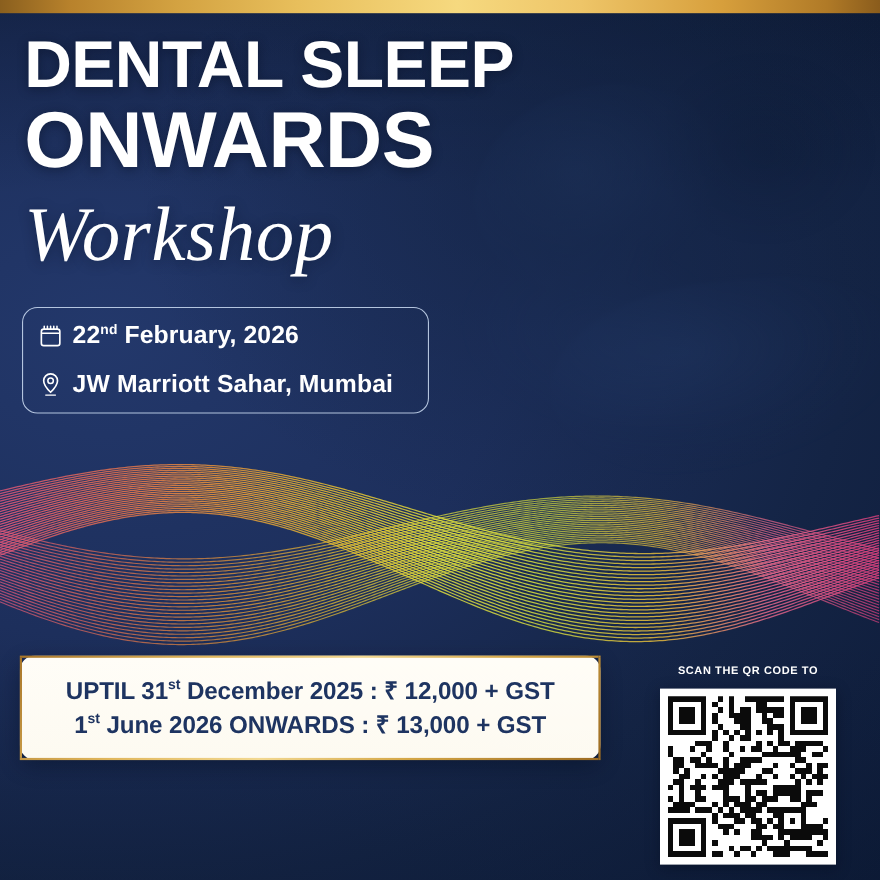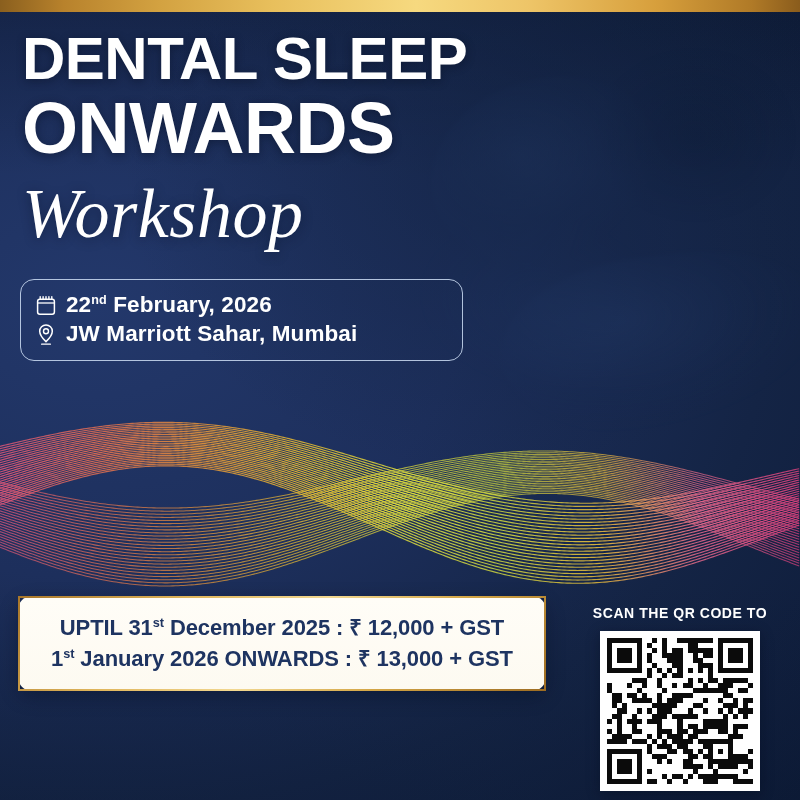--- a/index.html
+++ b/index.html
@@ -109,37 +109,37 @@
     line-height: 1.0;
     letter-spacing: 0.5px;
     text-shadow: 0 2px 12px rgba(6,14,32,0.4);
     white-space: nowrap;
   }
 
   
   .info-box {
     position: absolute;
     left: 20px; top: 279px;
-    width: 443px;
+    width: 370px;
     box-sizing: border-box;
     padding: 12px 32px 13px 14px;
     border: 1.6px solid rgba(206,222,245,0.85);
     border-radius: 14px;
   }
   .info-row {
     display: flex;
     align-items: center;
     gap: 9px;
     color: #ffffff;
     font-size: 22.5px;
     font-weight: 700;
     letter-spacing: 0.1px;
     white-space: nowrap;
   }
-  .info-row + .info-row { margin-top: 3px; }
+  .info-row + .info-row { margin-top: 18px; }
   .info-row .ico {
     flex: 0 0 auto;
     width: 22px; height: 24px;
     display: inline-flex;
     align-items: center;
     justify-content: center;
   }
   .info-row sup {
     font-size: 0.56em;
     vertical-align: super;
@@ -185,21 +185,21 @@
 
   
   .qr-block {
     position: absolute;
     left: 570px; top: 604px;
     width: 220px;
     text-align: center;
   }
   .qr-caption {
     color: #ffffff;
-    font-size: 14px;
+    font-size: 10px;
     font-weight: 800;
     letter-spacing: 0.55px;
     line-height: 1.38;
     text-transform: uppercase;
   }
   .qr-holder {
     margin: 8px auto 0;
     width: 160px;
     height: 160px;
     background: #ffffff;
@@ -319,21 +319,21 @@
         <path d="M0.0 181.78 L2.7 182.81 L5.4 183.83 L8.1 184.85 L10.8 185.86 L13.5 186.86 L16.2 187.85 L18.9 188.83 L21.6 189.80 L24.3 190.76 L27.0 191.71 L29.7 192.65 L32.4 193.58 L35.1 194.50 L37.8 195.41 L40.5 196.30 L43.2 197.18 L45.9 198.05 L48.6 198.90 L51.3 199.74 L54.0 200.56 L56.7 201.37 L59.4 202.17 L62.1 202.95 L64.8 203.71 L67.5 204.46 L70.2 205.19 L72.9 205.90 L75.6 206.60 L78.3 207.28 L81.0 207.94 L83.7 208.58 L86.4 209.21 L89.1 209.82 L91.8 210.40 L94.5 210.97 L97.2 211.52 L99.9 212.05 L102.6 212.56 L105.3 213.06 L108.0 213.53 L110.7 213.98 L113.4 214.41 L116.1 214.82 L118.8 215.20 L121.5 215.57 L124.2 215.92 L126.9 216.24 L129.6 216.55 L132.3 216.83 L135.0 217.09 L137.7 217.33 L140.4 217.55 L143.1 217.74 L145.8 217.91 L148.5 218.07 L151.2 218.19 L153.9 218.30 L156.6 218.39 L159.3 218.45 L162.0 218.49 L164.7 218.51 L167.4 218.51 L170.1 218.48 L172.8 218.43 L175.5 218.37 L178.2 218.27 L180.9 218.16 L183.6 218.03 L186.3 217.87 L189.0 217.69 L191.7 217.49 L194.4 217.27 L197.1 217.03 L199.8 216.77 L202.5 216.48 L205.2 216.18 L207.9 215.86 L210.6 215.51 L213.3 215.14 L216.0 214.76 L218.7 214.35 L221.4 213.93 L224.1 213.48 L226.8 213.02 L229.5 212.54 L232.2 212.04 L234.9 211.52 L237.6 210.98 L240.3 210.42 L243.0 209.85 L245.7 209.26 L248.4 208.66 L251.1 208.03 L253.8 207.39 L256.5 206.74 L259.2 206.06 L261.9 205.38 L264.6 204.68 L267.3 203.96 L270.0 203.23 L272.7 202.48 L275.4 201.73 L278.1 200.95 L280.8 200.17 L283.5 199.37 L286.2 198.57 L288.9 197.75 L291.6 196.92 L294.3 196.07 L297.0 195.22 L299.7 194.36 L302.4 193.49 L305.1 192.61 L307.8 191.72 L310.5 190.82 L313.2 189.92 L315.9 189.01 L318.6 188.09 L321.3 187.16 L324.0 186.23 L326.7 185.29 L329.4 184.35 L332.1 183.41 L334.8 182.46 L337.5 181.50 L340.2 180.55 L342.9 179.59 L345.6 178.63 L348.3 177.66 L351.0 176.70 L353.7 175.73 L356.4 174.77 L359.1 173.80 L361.8 172.84 L364.5 171.87 L367.2 170.91 L369.9 169.95 L372.6 169.00 L375.3 168.04 L378.0 167.09 L380.7 166.14 L383.4 165.20 L386.1 164.26 L388.8 163.33 L391.5 162.41 L394.2 161.49 L396.9 160.57 L399.6 159.67 L402.3 158.77 L405.0 157.88 L407.7 156.99 L410.4 156.12 L413.1 155.26 L415.8 154.40 L418.5 153.56 L421.2 152.73 L423.9 151.90 L426.6 151.09 L429.3 150.29 L432.0 149.51 L434.7 148.73 L437.4 147.97 L440.1 147.22 L442.8 146.49 L445.5 145.77 L448.2 145.06 L450.9 144.37 L453.6 143.69 L456.3 143.03 L459.0 142.39 L461.7 141.76 L464.4 141.15 L467.1 140.55 L469.8 139.97 L472.5 139.41 L475.2 138.87 L477.9 138.34 L480.6 137.84 L483.3 137.35 L486.0 136.88 L488.7 136.42 L491.4 135.99 L494.1 135.58 L496.8 135.18 L499.5 134.81 L502.2 134.46 L504.9 134.12 L507.6 133.81 L510.3 133.51 L513.0 133.24 L515.7 132.99 L518.4 132.76 L521.1 132.55 L523.8 132.36 L526.5 132.19 L529.2 132.04 L531.9 131.92 L534.6 131.81 L537.3 131.73 L540.0 131.67 L542.7 131.63 L545.4 131.61 L548.1 131.62 L550.8 131.64 L553.5 131.69 L556.2 131.76 L558.9 131.85 L561.6 131.96 L564.3 132.10 L567.0 132.25 L569.7 132.43 L572.4 132.63 L575.1 132.85 L577.8 133.09 L580.5 133.35 L583.2 133.64 L585.9 133.94 L588.6 134.27 L591.3 134.61 L594.0 134.98 L596.7 135.37 L599.4 135.77 L602.1 136.20 L604.8 136.65 L607.5 137.12 L610.2 137.60 L612.9 138.11 L615.6 138.63 L618.3 139.18 L621.0 139.74 L623.7 140.32 L626.4 140.92 L629.1 141.53 L631.8 142.17 L634.5 142.82 L637.2 143.49 L639.9 144.17 L642.6 144.88 L645.3 145.59 L648.0 146.33 L650.7 147.07 L653.4 147.84 L656.1 148.62 L658.8 149.41 L661.5 150.22 L664.2 151.04 L666.9 151.87 L669.6 152.72 L672.3 153.58 L675.0 154.45 L677.7 155.34 L680.4 156.23 L683.1 157.14 L685.8 158.05 L688.5 158.98 L691.2 159.92 L693.9 160.87 L696.6 161.82 L699.3 162.78 L702.0 163.76 L704.7 164.74 L707.4 165.72 L710.1 166.72 L712.8 167.72 L715.5 168.72 L718.2 169.73 L720.9 170.75 L723.6 171.77 L726.3 172.80 L729.0 173.83 L731.7 174.86 L734.4 175.89 L737.1 176.93 L739.8 177.97 L742.5 179.01 L745.2 180.05 L747.9 181.09 L750.6 182.13 L753.3 183.17 L756.0 184.21 L758.7 185.25 L761.4 186.28 L764.1 187.32 L766.8 188.35 L769.5 189.38 L772.2 190.40 L774.9 191.42 L777.6 192.43 L780.3 193.44 L783.0 194.45 L785.7 195.45 L788.4 196.44 L791.1 197.42 L793.8 198.40 L796.5 199.37 L799.2 200.33" fill="none" stroke="url(#wavegrad)" stroke-width="1.05" opacity="0.69"></path>
         <path d="M0.0 184.37 L2.7 185.42 L5.4 186.46 L8.1 187.49 L10.8 188.51 L13.5 189.52 L16.2 190.53 L18.9 191.52 L21.6 192.51 L24.3 193.49 L27.0 194.45 L29.7 195.41 L32.4 196.35 L35.1 197.28 L37.8 198.20 L40.5 199.10 L43.2 200.00 L45.9 200.88 L48.6 201.74 L51.3 202.59 L54.0 203.43 L56.7 204.25 L59.4 205.06 L62.1 205.85 L64.8 206.62 L67.5 207.38 L70.2 208.12 L72.9 208.84 L75.6 209.55 L78.3 210.24 L81.0 210.91 L83.7 211.56 L86.4 212.20 L89.1 212.81 L91.8 213.41 L94.5 213.99 L97.2 214.55 L99.9 215.08 L102.6 215.60 L105.3 216.10 L108.0 216.58 L110.7 217.03 L113.4 217.47 L116.1 217.89 L118.8 218.28 L121.5 218.65 L124.2 219.00 L126.9 219.33 L129.6 219.64 L132.3 219.93 L135.0 220.19 L137.7 220.43 L140.4 220.65 L143.1 220.85 L145.8 221.03 L148.5 221.18 L151.2 221.31 L153.9 221.42 L156.6 221.50 L159.3 221.57 L162.0 221.61 L164.7 221.63 L167.4 221.62 L170.1 221.60 L172.8 221.55 L175.5 221.48 L178.2 221.39 L180.9 221.27 L183.6 221.13 L186.3 220.97 L189.0 220.79 L191.7 220.59 L194.4 220.37 L197.1 220.12 L199.8 219.85 L202.5 219.56 L205.2 219.25 L207.9 218.92 L210.6 218.57 L213.3 218.20 L216.0 217.81 L218.7 217.40 L221.4 216.97 L224.1 216.51 L226.8 216.04 L229.5 215.55 L232.2 215.04 L234.9 214.52 L237.6 213.97 L240.3 213.41 L243.0 212.82 L245.7 212.22 L248.4 211.61 L251.1 210.97 L253.8 210.32 L256.5 209.66 L259.2 208.97 L261.9 208.28 L264.6 207.56 L267.3 206.84 L270.0 206.09 L272.7 205.34 L275.4 204.57 L278.1 203.78 L280.8 202.99 L283.5 202.18 L286.2 201.36 L288.9 200.52 L291.6 199.68 L294.3 198.83 L297.0 197.96 L299.7 197.08 L302.4 196.20 L305.1 195.31 L307.8 194.40 L310.5 193.49 L313.2 192.57 L315.9 191.65 L318.6 190.71 L321.3 189.77 L324.0 188.83 L326.7 187.88 L329.4 186.92 L332.1 185.96 L334.8 184.99 L337.5 184.02 L340.2 183.05 L342.9 182.08 L345.6 181.10 L348.3 180.12 L351.0 179.14 L353.7 178.16 L356.4 177.18 L359.1 176.20 L361.8 175.22 L364.5 174.24 L367.2 173.26 L369.9 172.29 L372.6 171.32 L375.3 170.35 L378.0 169.38 L380.7 168.42 L383.4 167.46 L386.1 166.51 L388.8 165.56 L391.5 164.62 L394.2 163.69 L396.9 162.76 L399.6 161.84 L402.3 160.92 L405.0 160.02 L407.7 159.12 L410.4 158.24 L413.1 157.36 L415.8 156.49 L418.5 155.63 L421.2 154.79 L423.9 153.95 L426.6 153.13 L429.3 152.31 L432.0 151.51 L434.7 150.73 L437.4 149.95 L440.1 149.19 L442.8 148.45 L445.5 147.71 L448.2 147.00 L450.9 146.29 L453.6 145.61 L456.3 144.94 L459.0 144.28 L461.7 143.64 L464.4 143.02 L467.1 142.41 L469.8 141.83 L472.5 141.25 L475.2 140.70 L477.9 140.17 L480.6 139.65 L483.3 139.15 L486.0 138.67 L488.7 138.22 L491.4 137.77 L494.1 137.35 L496.8 136.95 L499.5 136.57 L502.2 136.21 L504.9 135.87 L507.6 135.55 L510.3 135.25 L513.0 134.97 L515.7 134.72 L518.4 134.48 L521.1 134.27 L523.8 134.07 L526.5 133.90 L529.2 133.75 L531.9 133.62 L534.6 133.52 L537.3 133.43 L540.0 133.37 L542.7 133.33 L545.4 133.31 L548.1 133.31 L550.8 133.34 L553.5 133.39 L556.2 133.46 L558.9 133.55 L561.6 133.66 L564.3 133.80 L567.0 133.95 L569.7 134.13 L572.4 134.33 L575.1 134.55 L577.8 134.80 L580.5 135.06 L583.2 135.35 L585.9 135.66 L588.6 135.99 L591.3 136.34 L594.0 136.71 L596.7 137.10 L599.4 137.52 L602.1 137.95 L604.8 138.40 L607.5 138.87 L610.2 139.37 L612.9 139.88 L615.6 140.41 L618.3 140.96 L621.0 141.53 L623.7 142.12 L626.4 142.73 L629.1 143.35 L631.8 144.00 L634.5 144.66 L637.2 145.33 L639.9 146.03 L642.6 146.74 L645.3 147.47 L648.0 148.21 L650.7 148.97 L653.4 149.75 L656.1 150.53 L658.8 151.34 L661.5 152.16 L664.2 152.99 L666.9 153.84 L669.6 154.70 L672.3 155.57 L675.0 156.45 L677.7 157.35 L680.4 158.26 L683.1 159.18 L685.8 160.11 L688.5 161.05 L691.2 162.00 L693.9 162.96 L696.6 163.93 L699.3 164.90 L702.0 165.89 L704.7 166.88 L707.4 167.88 L710.1 168.89 L712.8 169.91 L715.5 170.93 L718.2 171.95 L720.9 172.98 L723.6 174.02 L726.3 175.06 L729.0 176.10 L731.7 177.15 L734.4 178.20 L737.1 179.25 L739.8 180.30 L742.5 181.36 L745.2 182.42 L747.9 183.47 L750.6 184.53 L753.3 185.58 L756.0 186.64 L758.7 187.69 L761.4 188.74 L764.1 189.79 L766.8 190.84 L769.5 191.88 L772.2 192.92 L774.9 193.95 L777.6 194.98 L780.3 196.00 L783.0 197.02 L785.7 198.04 L788.4 199.04 L791.1 200.04 L793.8 201.03 L796.5 202.02 L799.2 202.99" fill="none" stroke="url(#wavegrad)" stroke-width="1.05" opacity="0.68"></path>
         <path d="M0.0 186.97 L2.7 188.03 L5.4 189.08 L8.1 190.13 L10.8 191.16 L13.5 192.19 L16.2 193.21 L18.9 194.22 L21.6 195.22 L24.3 196.21 L27.0 197.19 L29.7 198.16 L32.4 199.11 L35.1 200.06 L37.8 200.99 L40.5 201.91 L43.2 202.81 L45.9 203.71 L48.6 204.58 L51.3 205.45 L54.0 206.29 L56.7 207.13 L59.4 207.95 L62.1 208.75 L64.8 209.53 L67.5 210.30 L70.2 211.05 L72.9 211.79 L75.6 212.50 L78.3 213.20 L81.0 213.88 L83.7 214.55 L86.4 215.19 L89.1 215.81 L91.8 216.42 L94.5 217.00 L97.2 217.57 L99.9 218.12 L102.6 218.64 L105.3 219.15 L108.0 219.63 L110.7 220.09 L113.4 220.53 L116.1 220.96 L118.8 221.35 L121.5 221.73 L124.2 222.09 L126.9 222.42 L129.6 222.73 L132.3 223.02 L135.0 223.29 L137.7 223.54 L140.4 223.76 L143.1 223.96 L145.8 224.14 L148.5 224.29 L151.2 224.42 L153.9 224.53 L156.6 224.62 L159.3 224.69 L162.0 224.73 L164.7 224.74 L167.4 224.74 L170.1 224.71 L172.8 224.66 L175.5 224.59 L178.2 224.50 L180.9 224.38 L183.6 224.24 L186.3 224.08 L189.0 223.89 L191.7 223.69 L194.4 223.46 L197.1 223.21 L199.8 222.94 L202.5 222.64 L205.2 222.33 L207.9 221.99 L210.6 221.64 L213.3 221.26 L216.0 220.86 L218.7 220.44 L221.4 220.00 L224.1 219.54 L226.8 219.07 L229.5 218.57 L232.2 218.05 L234.9 217.51 L237.6 216.96 L240.3 216.39 L243.0 215.79 L245.7 215.19 L248.4 214.56 L251.1 213.92 L253.8 213.26 L256.5 212.58 L259.2 211.89 L261.9 211.18 L264.6 210.45 L267.3 209.71 L270.0 208.96 L272.7 208.19 L275.4 207.41 L278.1 206.61 L280.8 205.80 L283.5 204.98 L286.2 204.15 L288.9 203.30 L291.6 202.45 L294.3 201.58 L297.0 200.70 L299.7 199.81 L302.4 198.91 L305.1 198.00 L307.8 197.08 L310.5 196.16 L313.2 195.23 L315.9 194.29 L318.6 193.34 L321.3 192.38 L324.0 191.42 L326.7 190.46 L329.4 189.48 L332.1 188.51 L334.8 187.53 L337.5 186.54 L340.2 185.56 L342.9 184.57 L345.6 183.58 L348.3 182.58 L351.0 181.59 L353.7 180.59 L356.4 179.59 L359.1 178.60 L361.8 177.60 L364.5 176.61 L367.2 175.62 L369.9 174.63 L372.6 173.64 L375.3 172.65 L378.0 171.67 L380.7 170.69 L383.4 169.72 L386.1 168.75 L388.8 167.79 L391.5 166.84 L394.2 165.89 L396.9 164.94 L399.6 164.01 L402.3 163.08 L405.0 162.16 L407.7 161.25 L410.4 160.35 L413.1 159.46 L415.8 158.58 L418.5 157.71 L421.2 156.85 L423.9 156.00 L426.6 155.16 L429.3 154.33 L432.0 153.52 L434.7 152.72 L437.4 151.94 L440.1 151.16 L442.8 150.41 L445.5 149.66 L448.2 148.93 L450.9 148.22 L453.6 147.52 L456.3 146.84 L459.0 146.17 L461.7 145.52 L464.4 144.89 L467.1 144.27 L469.8 143.68 L472.5 143.10 L475.2 142.53 L477.9 141.99 L480.6 141.47 L483.3 140.96 L486.0 140.47 L488.7 140.01 L491.4 139.56 L494.1 139.13 L496.8 138.72 L499.5 138.33 L502.2 137.97 L504.9 137.62 L507.6 137.30 L510.3 136.99 L513.0 136.71 L515.7 136.45 L518.4 136.21 L521.1 135.99 L523.8 135.79 L526.5 135.62 L529.2 135.46 L531.9 135.33 L534.6 135.22 L537.3 135.14 L540.0 135.07 L542.7 135.03 L545.4 135.01 L548.1 135.01 L550.8 135.04 L553.5 135.08 L556.2 135.15 L558.9 135.24 L561.6 135.36 L564.3 135.49 L567.0 135.65 L569.7 135.83 L572.4 136.04 L575.1 136.26 L577.8 136.51 L580.5 136.78 L583.2 137.07 L585.9 137.38 L588.6 137.71 L591.3 138.07 L594.0 138.44 L596.7 138.84 L599.4 139.26 L602.1 139.70 L604.8 140.15 L607.5 140.63 L610.2 141.13 L612.9 141.65 L615.6 142.19 L618.3 142.75 L621.0 143.33 L623.7 143.92 L626.4 144.54 L629.1 145.17 L631.8 145.82 L634.5 146.49 L637.2 147.18 L639.9 147.88 L642.6 148.61 L645.3 149.34 L648.0 150.10 L650.7 150.87 L653.4 151.65 L656.1 152.45 L658.8 153.27 L661.5 154.10 L664.2 154.94 L666.9 155.80 L669.6 156.67 L672.3 157.55 L675.0 158.45 L677.7 159.36 L680.4 160.28 L683.1 161.21 L685.8 162.16 L688.5 163.11 L691.2 164.07 L693.9 165.05 L696.6 166.03 L699.3 167.02 L702.0 168.02 L704.7 169.03 L707.4 170.04 L710.1 171.07 L712.8 172.10 L715.5 173.13 L718.2 174.17 L720.9 175.22 L723.6 176.27 L726.3 177.32 L729.0 178.38 L731.7 179.44 L734.4 180.51 L737.1 181.57 L739.8 182.64 L742.5 183.71 L745.2 184.78 L747.9 185.85 L750.6 186.92 L753.3 188.00 L756.0 189.06 L758.7 190.13 L761.4 191.20 L764.1 192.26 L766.8 193.32 L769.5 194.38 L772.2 195.43 L774.9 196.48 L777.6 197.53 L780.3 198.57 L783.0 199.60 L785.7 200.63 L788.4 201.65 L791.1 202.66 L793.8 203.66 L796.5 204.66 L799.2 205.65" fill="none" stroke="url(#wavegrad)" stroke-width="1.05" opacity="0.68"></path>
         <path d="M0.0 189.56 L2.7 190.64 L5.4 191.70 L8.1 192.76 L10.8 193.81 L13.5 194.86 L16.2 195.89 L18.9 196.92 L21.6 197.93 L24.3 198.93 L27.0 199.93 L29.7 200.91 L32.4 201.88 L35.1 202.84 L37.8 203.78 L40.5 204.71 L43.2 205.63 L45.9 206.53 L48.6 207.42 L51.3 208.30 L54.0 209.16 L56.7 210.01 L59.4 210.83 L62.1 211.65 L64.8 212.44 L67.5 213.22 L70.2 213.99 L72.9 214.73 L75.6 215.46 L78.3 216.17 L81.0 216.86 L83.7 217.53 L86.4 218.18 L89.1 218.81 L91.8 219.43 L94.5 220.02 L97.2 220.59 L99.9 221.15 L102.6 221.68 L105.3 222.19 L108.0 222.68 L110.7 223.15 L113.4 223.60 L116.1 224.03 L118.8 224.43 L121.5 224.81 L124.2 225.17 L126.9 225.51 L129.6 225.83 L132.3 226.12 L135.0 226.39 L137.7 226.64 L140.4 226.87 L143.1 227.07 L145.8 227.25 L148.5 227.41 L151.2 227.54 L153.9 227.65 L156.6 227.74 L159.3 227.80 L162.0 227.84 L164.7 227.86 L167.4 227.86 L170.1 227.83 L172.8 227.78 L175.5 227.70 L178.2 227.61 L180.9 227.49 L183.6 227.35 L186.3 227.18 L189.0 226.99 L191.7 226.78 L194.4 226.55 L197.1 226.30 L199.8 226.02 L202.5 225.72 L205.2 225.40 L207.9 225.06 L210.6 224.70 L213.3 224.32 L216.0 223.91 L218.7 223.49 L221.4 223.04 L224.1 222.57 L226.8 222.09 L229.5 221.58 L232.2 221.06 L234.9 220.51 L237.6 219.95 L240.3 219.37 L243.0 218.77 L245.7 218.15 L248.4 217.51 L251.1 216.86 L253.8 216.19 L256.5 215.50 L259.2 214.80 L261.9 214.08 L264.6 213.34 L267.3 212.59 L270.0 211.82 L272.7 211.04 L275.4 210.25 L278.1 209.44 L280.8 208.62 L283.5 207.79 L286.2 206.94 L288.9 206.08 L291.6 205.21 L294.3 204.33 L297.0 203.44 L299.7 202.53 L302.4 201.62 L305.1 200.70 L307.8 199.77 L310.5 198.83 L313.2 197.88 L315.9 196.92 L318.6 195.96 L321.3 194.99 L324.0 194.02 L326.7 193.04 L329.4 192.05 L332.1 191.06 L334.8 190.06 L337.5 189.06 L340.2 188.06 L342.9 187.06 L345.6 186.05 L348.3 185.04 L351.0 184.03 L353.7 183.02 L356.4 182.01 L359.1 181.00 L361.8 179.98 L364.5 178.98 L367.2 177.97 L369.9 176.96 L372.6 175.96 L375.3 174.96 L378.0 173.96 L380.7 172.97 L383.4 171.98 L386.1 171.00 L388.8 170.02 L391.5 169.05 L394.2 168.09 L396.9 167.13 L399.6 166.18 L402.3 165.24 L405.0 164.31 L407.7 163.38 L410.4 162.47 L413.1 161.56 L415.8 160.66 L418.5 159.78 L421.2 158.91 L423.9 158.04 L426.6 157.19 L429.3 156.36 L432.0 155.53 L434.7 154.72 L437.4 153.92 L440.1 153.13 L442.8 152.36 L445.5 151.61 L448.2 150.87 L450.9 150.14 L453.6 149.43 L456.3 148.74 L459.0 148.06 L461.7 147.40 L464.4 146.76 L467.1 146.14 L469.8 145.53 L472.5 144.94 L475.2 144.37 L477.9 143.81 L480.6 143.28 L483.3 142.77 L486.0 142.27 L488.7 141.80 L491.4 141.34 L494.1 140.91 L496.8 140.49 L499.5 140.10 L502.2 139.72 L504.9 139.37 L507.6 139.04 L510.3 138.73 L513.0 138.44 L515.7 138.18 L518.4 137.93 L521.1 137.71 L523.8 137.51 L526.5 137.33 L529.2 137.17 L531.9 137.04 L534.6 136.93 L537.3 136.84 L540.0 136.77 L542.7 136.73 L545.4 136.71 L548.1 136.71 L550.8 136.73 L553.5 136.78 L556.2 136.85 L558.9 136.94 L561.6 137.05 L564.3 137.19 L567.0 137.35 L569.7 137.53 L572.4 137.74 L575.1 137.97 L577.8 138.22 L580.5 138.49 L583.2 138.78 L585.9 139.10 L588.6 139.43 L591.3 139.79 L594.0 140.17 L596.7 140.58 L599.4 141.00 L602.1 141.44 L604.8 141.91 L607.5 142.39 L610.2 142.90 L612.9 143.43 L615.6 143.97 L618.3 144.54 L621.0 145.12 L623.7 145.73 L626.4 146.35 L629.1 146.99 L631.8 147.65 L634.5 148.33 L637.2 149.03 L639.9 149.74 L642.6 150.47 L645.3 151.22 L648.0 151.98 L650.7 152.76 L653.4 153.56 L656.1 154.37 L658.8 155.20 L661.5 156.04 L664.2 156.89 L666.9 157.76 L669.6 158.65 L672.3 159.54 L675.0 160.45 L677.7 161.37 L680.4 162.31 L683.1 163.25 L685.8 164.21 L688.5 165.17 L691.2 166.15 L693.9 167.14 L696.6 168.14 L699.3 169.14 L702.0 170.15 L704.7 171.18 L707.4 172.21 L710.1 173.24 L712.8 174.29 L715.5 175.33 L718.2 176.39 L720.9 177.45 L723.6 178.51 L726.3 179.58 L729.0 180.66 L731.7 181.73 L734.4 182.81 L737.1 183.89 L739.8 184.98 L742.5 186.06 L745.2 187.15 L747.9 188.24 L750.6 189.32 L753.3 190.41 L756.0 191.49 L758.7 192.58 L761.4 193.66 L764.1 194.73 L766.8 195.81 L769.5 196.88 L772.2 197.95 L774.9 199.01 L777.6 200.07 L780.3 201.13 L783.0 202.17 L785.7 203.22 L788.4 204.25 L791.1 205.28 L793.8 206.30 L796.5 207.31 L799.2 208.31" fill="none" stroke="url(#wavegrad)" stroke-width="1.05" opacity="0.67"></path>
         <path d="M0.0 192.15 L2.7 193.24 L5.4 194.33 L8.1 195.40 L10.8 196.47 L13.5 197.52 L16.2 198.57 L18.9 199.61 L21.6 200.64 L24.3 201.66 L27.0 202.66 L29.7 203.66 L32.4 204.64 L35.1 205.61 L37.8 206.57 L40.5 207.52 L43.2 208.45 L45.9 209.36 L48.6 210.27 L51.3 211.15 L54.0 212.03 L56.7 212.88 L59.4 213.72 L62.1 214.55 L64.8 215.35 L67.5 216.15 L70.2 216.92 L72.9 217.67 L75.6 218.41 L78.3 219.13 L81.0 219.83 L83.7 220.51 L86.4 221.17 L89.1 221.81 L91.8 222.43 L94.5 223.04 L97.2 223.62 L99.9 224.18 L102.6 224.72 L105.3 225.24 L108.0 225.73 L110.7 226.21 L113.4 226.66 L116.1 227.10 L118.8 227.51 L121.5 227.89 L124.2 228.26 L126.9 228.60 L129.6 228.92 L132.3 229.22 L135.0 229.49 L137.7 229.75 L140.4 229.97 L143.1 230.18 L145.8 230.36 L148.5 230.52 L151.2 230.65 L153.9 230.77 L156.6 230.85 L159.3 230.92 L162.0 230.96 L164.7 230.98 L167.4 230.97 L170.1 230.95 L172.8 230.89 L175.5 230.82 L178.2 230.72 L180.9 230.60 L183.6 230.45 L186.3 230.29 L189.0 230.09 L191.7 229.88 L194.4 229.65 L197.1 229.39 L199.8 229.11 L202.5 228.80 L205.2 228.48 L207.9 228.13 L210.6 227.76 L213.3 227.37 L216.0 226.96 L218.7 226.53 L221.4 226.08 L224.1 225.60 L226.8 225.11 L229.5 224.60 L232.2 224.06 L234.9 223.51 L237.6 222.94 L240.3 222.35 L243.0 221.74 L245.7 221.11 L248.4 220.46 L251.1 219.80 L253.8 219.12 L256.5 218.42 L259.2 217.71 L261.9 216.98 L264.6 216.23 L267.3 215.47 L270.0 214.69 L272.7 213.90 L275.4 213.09 L278.1 212.27 L280.8 211.44 L283.5 210.59 L286.2 209.73 L288.9 208.86 L291.6 207.98 L294.3 207.08 L297.0 206.17 L299.7 205.26 L302.4 204.33 L305.1 203.40 L307.8 202.45 L310.5 201.50 L313.2 200.53 L315.9 199.56 L318.6 198.59 L321.3 197.60 L324.0 196.61 L326.7 195.62 L329.4 194.62 L332.1 193.61 L334.8 192.60 L337.5 191.58 L340.2 190.57 L342.9 189.55 L345.6 188.52 L348.3 187.50 L351.0 186.47 L353.7 185.45 L356.4 184.42 L359.1 183.39 L361.8 182.37 L364.5 181.34 L367.2 180.32 L369.9 179.30 L372.6 178.28 L375.3 177.26 L378.0 176.25 L380.7 175.25 L383.4 174.24 L386.1 173.25 L388.8 172.25 L391.5 171.27 L394.2 170.29 L396.9 169.32 L399.6 168.35 L402.3 167.40 L405.0 166.45 L407.7 165.51 L410.4 164.58 L413.1 163.66 L415.8 162.75 L418.5 161.85 L421.2 160.97 L423.9 160.09 L426.6 159.23 L429.3 158.38 L432.0 157.54 L434.7 156.71 L437.4 155.90 L440.1 155.11 L442.8 154.32 L445.5 153.56 L448.2 152.80 L450.9 152.07 L453.6 151.35 L456.3 150.64 L459.0 149.95 L461.7 149.28 L464.4 148.63 L467.1 148.00 L469.8 147.38 L472.5 146.78 L475.2 146.20 L477.9 145.64 L480.6 145.10 L483.3 144.57 L486.0 144.07 L488.7 143.59 L491.4 143.12 L494.1 142.68 L496.8 142.26 L499.5 141.86 L502.2 141.48 L504.9 141.12 L507.6 140.79 L510.3 140.47 L513.0 140.18 L515.7 139.91 L518.4 139.66 L521.1 139.43 L523.8 139.22 L526.5 139.04 L529.2 138.88 L531.9 138.75 L534.6 138.63 L537.3 138.54 L540.0 138.47 L542.7 138.43 L545.4 138.40 L548.1 138.40 L550.8 138.43 L553.5 138.47 L556.2 138.54 L558.9 138.64 L561.6 138.75 L564.3 138.89 L567.0 139.05 L569.7 139.24 L572.4 139.44 L575.1 139.67 L577.8 139.92 L580.5 140.20 L583.2 140.50 L585.9 140.82 L588.6 141.16 L591.3 141.52 L594.0 141.91 L596.7 142.31 L599.4 142.74 L602.1 143.19 L604.8 143.66 L607.5 144.15 L610.2 144.66 L612.9 145.20 L615.6 145.75 L618.3 146.32 L621.0 146.92 L623.7 147.53 L626.4 148.16 L629.1 148.81 L631.8 149.48 L634.5 150.17 L637.2 150.87 L639.9 151.59 L642.6 152.34 L645.3 153.09 L648.0 153.87 L650.7 154.66 L653.4 155.46 L656.1 156.29 L658.8 157.12 L661.5 157.98 L664.2 158.84 L666.9 159.73 L669.6 160.62 L672.3 161.53 L675.0 162.45 L677.7 163.38 L680.4 164.33 L683.1 165.29 L685.8 166.26 L688.5 167.24 L691.2 168.23 L693.9 169.23 L696.6 170.24 L699.3 171.26 L702.0 172.29 L704.7 173.32 L707.4 174.37 L710.1 175.42 L712.8 176.47 L715.5 177.54 L718.2 178.61 L720.9 179.68 L723.6 180.76 L726.3 181.85 L729.0 182.93 L731.7 184.03 L734.4 185.12 L737.1 186.22 L739.8 187.32 L742.5 188.42 L745.2 189.52 L747.9 190.62 L750.6 191.72 L753.3 192.82 L756.0 193.92 L758.7 195.02 L761.4 196.11 L764.1 197.21 L766.8 198.30 L769.5 199.38 L772.2 200.47 L774.9 201.55 L777.6 202.62 L780.3 203.69 L783.0 204.75 L785.7 205.81 L788.4 206.86 L791.1 207.90 L793.8 208.93 L796.5 209.96 L799.2 210.97" fill="none" stroke="url(#wavegrad)" stroke-width="1.05" opacity="0.67"></path>
       </svg>
   </div>
 
   <div class="price-box">
     <div class="price-line"><span>UPTIL 31</span><sup>st</sup><span> December 2025 : ₹ 12,000 + GST</span></div>
-    <div class="price-line"><span>1</span><sup>st</sup><span> January 2026 ONWARDS : ₹ 13,000 + GST</span></div>
+    <div class="price-line"><span>1</span><sup>st</sup><span> June 2026 ONWARDS : ₹ 13,000 + GST</span></div>
   </div>
 
   <div class="qr-block">
     <div class="qr-caption">SCAN THE QR CODE TO</div>
     <div class="qr-holder">
       <svg id="qr-svg" width="146" height="146" viewBox="0 0 29 29" shape-rendering="crispEdges">
           <rect width="29" height="29" fill="#ffffff"></rect>
           <rect x="0" y="0" width="1" height="1" fill="#0b0b0b"></rect>
           <rect x="1" y="0" width="1" height="1" fill="#0b0b0b"></rect>
           <rect x="2" y="0" width="1" height="1" fill="#0b0b0b"></rect>

